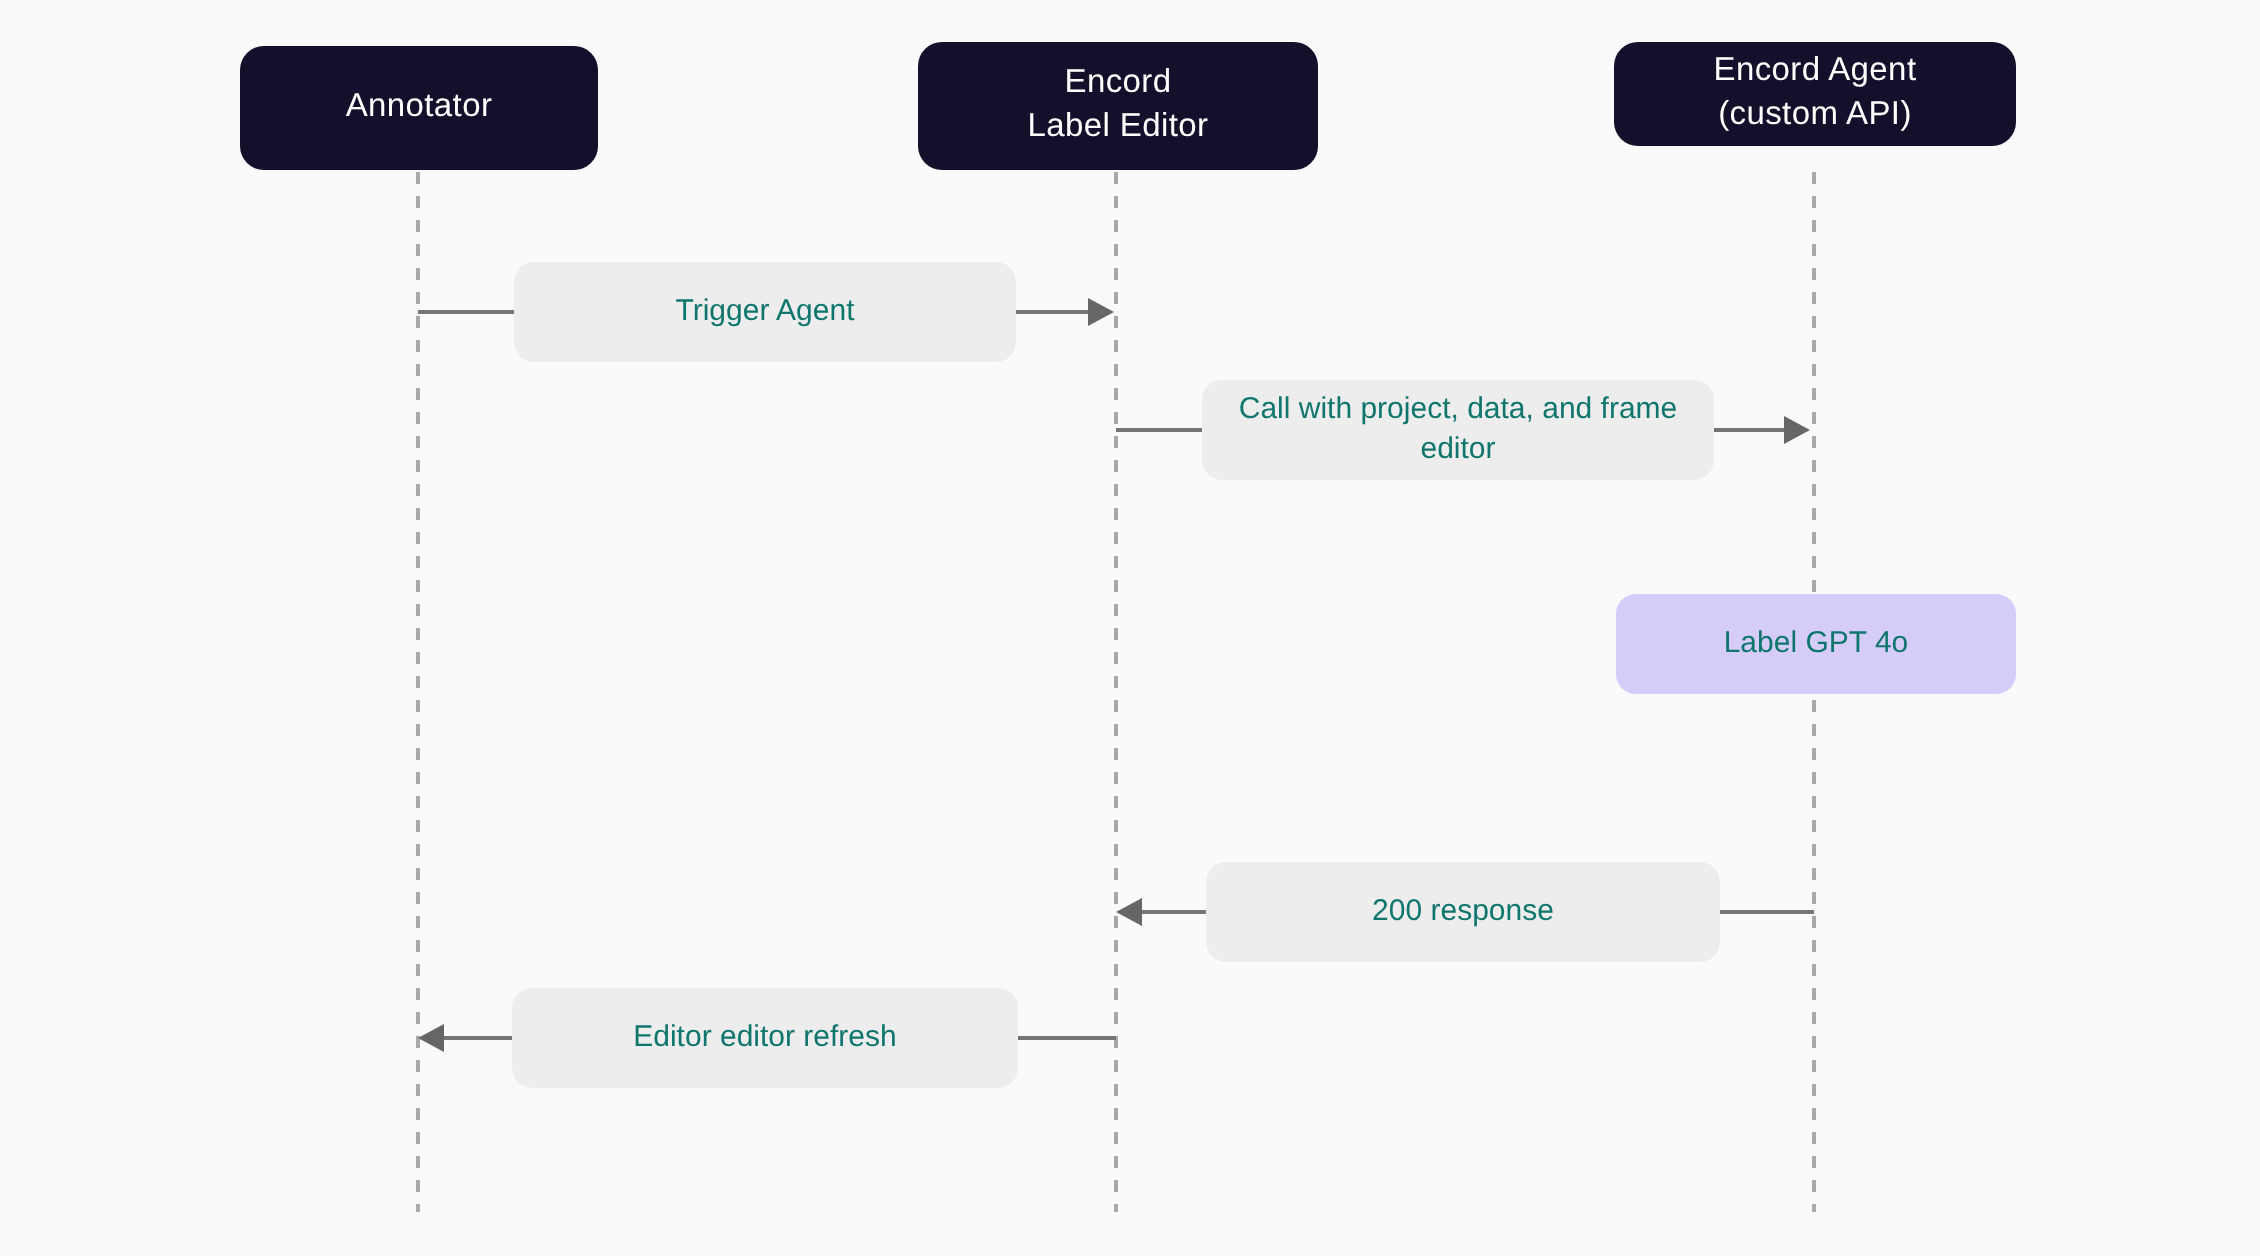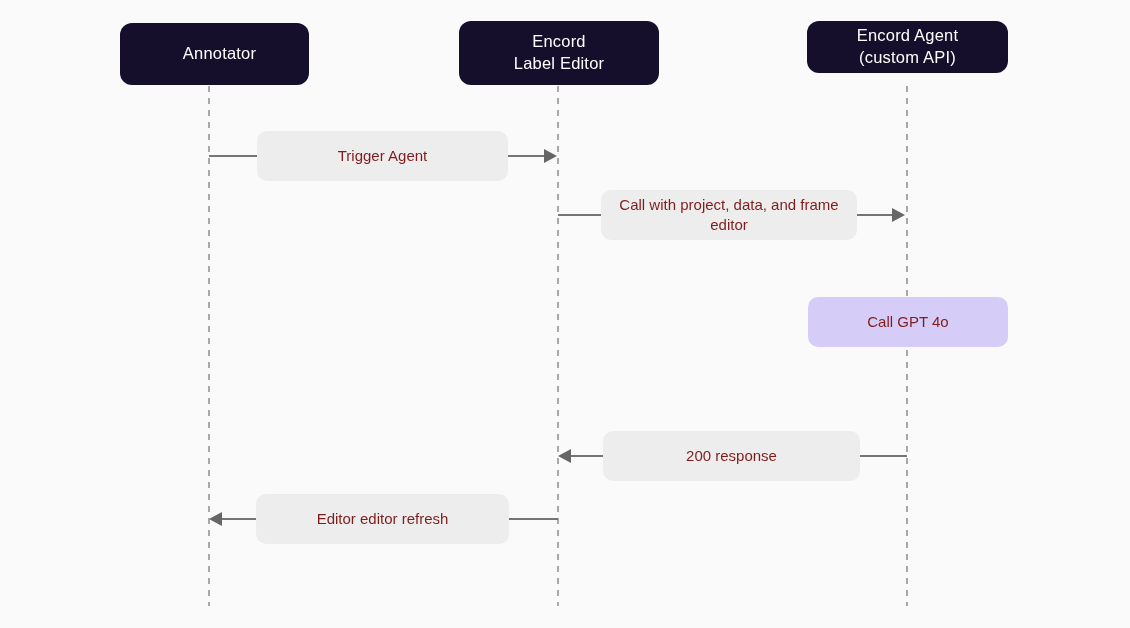--- a/index.html
+++ b/index.html
@@ -25,21 +25,21 @@
     align-items: center;
     justify-content: center;
     text-align: center;
     font-size: 16.5px;
     font-weight: 500;
     line-height: 1.32;
     white-space: pre-line;
     letter-spacing: 0.2px;
     z-index: 3;
   }
-  #actor-annotator   { left: 120px; top: 23px; width: 179px; height: 62px; padding-left: 10px; }
+  #actor-annotator   { left: 120px; top: 23px; width: 179px; height: 62px; }
   #actor-label-editor{ left: 459px; top: 21px; width: 200px; height: 64px; }
   #actor-agent       { left: 807px; top: 21px; width: 201px; height: 52px; }
 
   
   .lifeline {
     position: absolute;
     top: 86px;
     width: 2px;
     height: 520px;
     background: repeating-linear-gradient(
@@ -72,21 +72,21 @@
   
   .msg-box {
     position: absolute;
     background: #ededed;
     border-radius: 10px;
     display: flex;
     align-items: center;
     justify-content: center;
     text-align: center;
     font-size: 15px;
-    color: #7f1d1d;
+    color: #0f766e;
     line-height: 1.35;
     padding: 0 18px;
     box-sizing: border-box;
     z-index: 3;
   }
   .msg-box.action {
     background: #d5cdf8;
   }
   #msg-box-1 { left: 257px; top: 131px; width: 251px; height: 50px; }
   #msg-box-2 { left: 601px; top: 190px; width: 256px; height: 50px; }
@@ -119,21 +119,21 @@
   <div class="lifeline" id="lifeline-agent"></div>
 
   <div class="msg-line" id="msg-line-1"></div>
   <div class="arrowhead right" id="arrow-1"></div>
   <div class="msg-box" id="msg-box-1">Trigger Agent</div>
 
   <div class="msg-line" id="msg-line-2"></div>
   <div class="arrowhead right" id="arrow-2"></div>
   <div class="msg-box" id="msg-box-2">Call with project, data, and frame editor</div>
 
-  <div class="msg-box action" id="msg-box-3">Call GPT 4o</div>
+  <div class="msg-box action" id="msg-box-3">Label GPT 4o</div>
 
   <div class="msg-line" id="msg-line-4"></div>
   <div class="arrowhead left" id="arrow-4"></div>
   <div class="msg-box" id="msg-box-4">200 response</div>
 
   <div class="msg-line" id="msg-line-5"></div>
   <div class="arrowhead left" id="arrow-5"></div>
   <div class="msg-box" id="msg-box-5">Editor editor refresh</div>
 
 </div>

